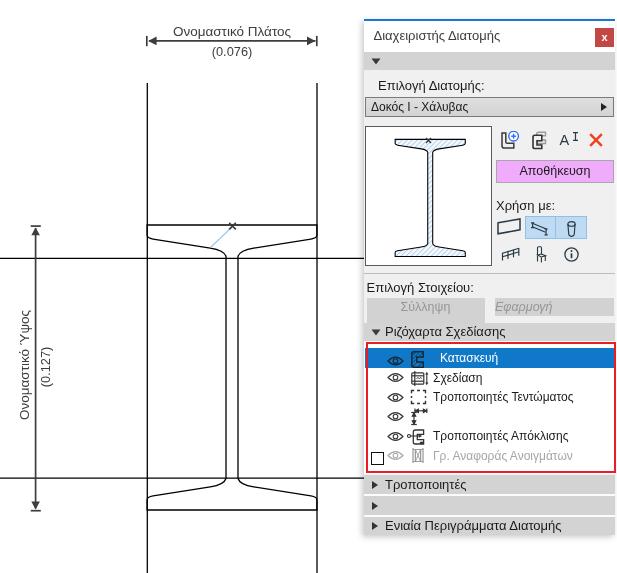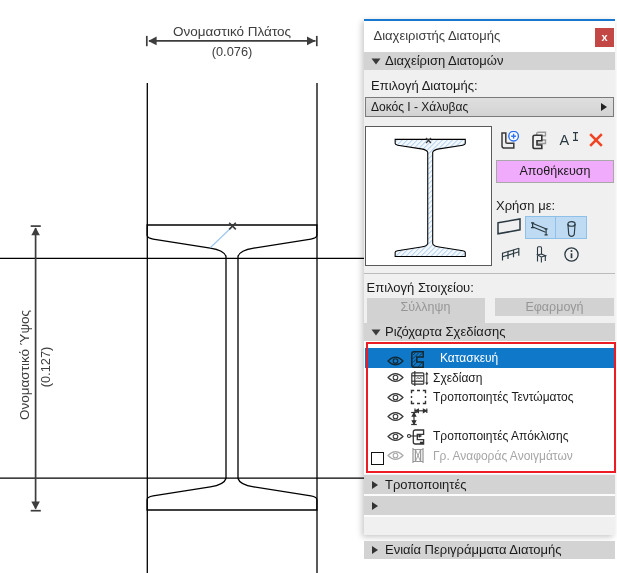--- a/index.html
+++ b/index.html
@@ -58,24 +58,23 @@
   <div class="abs" style="left:0;top:0;width:251px;height:2px;background:#1878cf;"></div>
 
   <div class="abs" style="left:0;top:2px;width:251px;height:31px;background:#fff;"></div>
   <div class="abs" style="left:9.5px;top:9px;font-size:13px;color:#3c3c3c;">Διαχειριστής Διατομής</div>
   <div class="abs" style="left:231px;top:9px;width:19px;height:19px;background:#c24745;color:#fff;font-size:11px;font-weight:bold;text-align:center;line-height:18px;">x</div>
 
   <div class="hdr" style="top:33px;">
       <svg width="10" height="7">
         <polygon points="0.5,0.5 9.5,0.5 5,6.5" fill="#3a3a3a"></polygon>
       </svg>
-      <span class="t">Διαχείριση Διατομών</span>
-    </div>
-
-  <div class="lbl" style="left:7px;top:58.5px;">Επιλογή Διατομής:</div>
+    </div>
+
+  <div class="lbl" style="left:14px;top:58.5px;">Επιλογή Διατομής:</div>
 
   <div class="abs" style="left:1px;top:77.5px;width:246.5px;height:18px;background:linear-gradient(#dfdfdf,#d3d3d3);border:1px solid #7a7a7a;">
     <div class="abs" style="left:5px;top:2.5px;font-size:12px;color:#1a1a1a;">Δοκός Ι - Χάλυβας</div>
     <svg class="abs" style="right:6px;top:5.5px" width="6" height="8">
         <polygon points="0,0 6,4 0,8" fill="#222"></polygon>
       </svg>
   </div>
 
   <div class="abs" style="left:1px;top:107px;width:125px;height:138px;background:#fff;border:1.2px solid #5a5a5a;"></div>
   <svg class="abs" style="left:1px;top:107px" width="127" height="140" viewBox="0 0 127 140">
@@ -158,21 +157,21 @@
     <circle cx="7.5" cy="7.5" r="6.6" fill="none" stroke="#2b3a42" stroke-width="1.3"></circle>
     <line x1="7.5" y1="6.3" x2="7.5" y2="11.2" stroke="#2b3a42" stroke-width="1.7"></line>
     <circle cx="7.5" cy="4" r="1" fill="#2b3a42"></circle>
   </svg>
 
   <div class="abs" style="left:0;top:254px;width:251px;height:1px;background:#bbb;"></div>
 
   <div class="lbl" style="left:2.5px;top:260.5px;">Επιλογή Στοιχείου:</div>
 
   <div class="abs" style="left:2.5px;top:279px;width:118px;height:28px;background:#d2d2d2;color:#969696;font-size:12.5px;text-align:center;line-height:18px;">Σύλληψη</div>
-  <div class="abs" style="left:131px;top:279px;width:119px;height:18px;background:#d2d2d2;color:#969696;font-size:12.5px;text-align:center;line-height:18px;">Εφαρμογή</div>
+  <div class="abs" style="left:131px;top:279px;width:119px;height:18px;background:#d2d2d2;color:#969696;font-size:12.5px;text-align:left;line-height:18px;font-style:italic;">Εφαρμογή</div>
 
   <div class="hdr" style="top:303.5px;">
       <svg width="10" height="7">
         <polygon points="0.5,0.5 9.5,0.5 5,6.5" fill="#3a3a3a"></polygon>
       </svg>
       <span class="t">Ριζόχαρτα Σχεδίασης</span>
     </div>
 
   <div class="abs" style="left:0;top:321.5px;width:251px;height:133.5px;background:#fff;"></div>
 
@@ -280,19 +279,19 @@
       <svg width="8" height="9" style="top:6px">
         <polygon points="1,0 7,4 1,8" fill="#333"></polygon>
       </svg>
       <span class="t">Τροποποιητές</span>
     </div>
   <div class="hdr" style="top:477.3px;height:19px;line-height:19px;">
       <svg width="8" height="9" style="top:6px">
         <polygon points="1,0 7,4 1,8" fill="#333"></polygon>
       </svg>
     </div>
-  <div class="hdr" style="top:522px;height:18px;line-height:18px;text-align:center;">
+  <div class="hdr" style="top:498px;height:18px;line-height:18px;text-align:center;">
       <svg width="8" height="9" style="top:5px">
         <polygon points="1,0 7,4 1,8" fill="#333"></polygon>
       </svg>
       <span class="t">Ενιαία Περιγράμματα Διατομής</span>
     </div>
 </div>
 
 </body></html>

